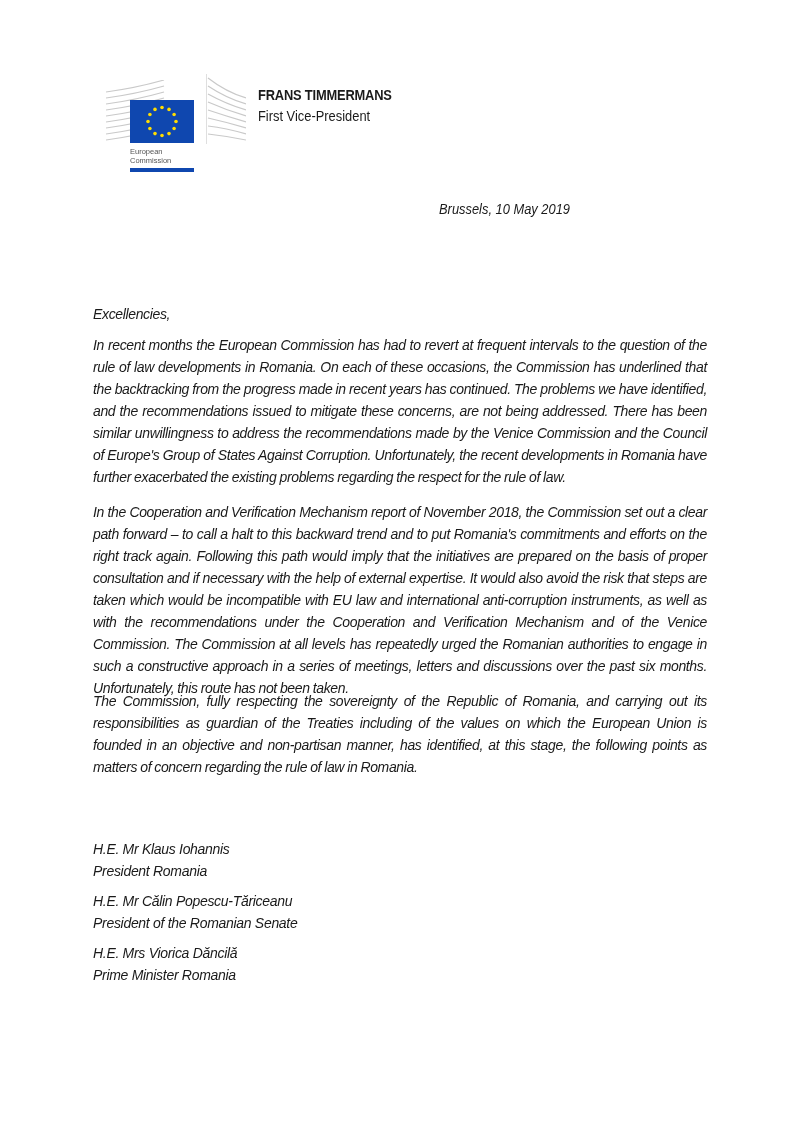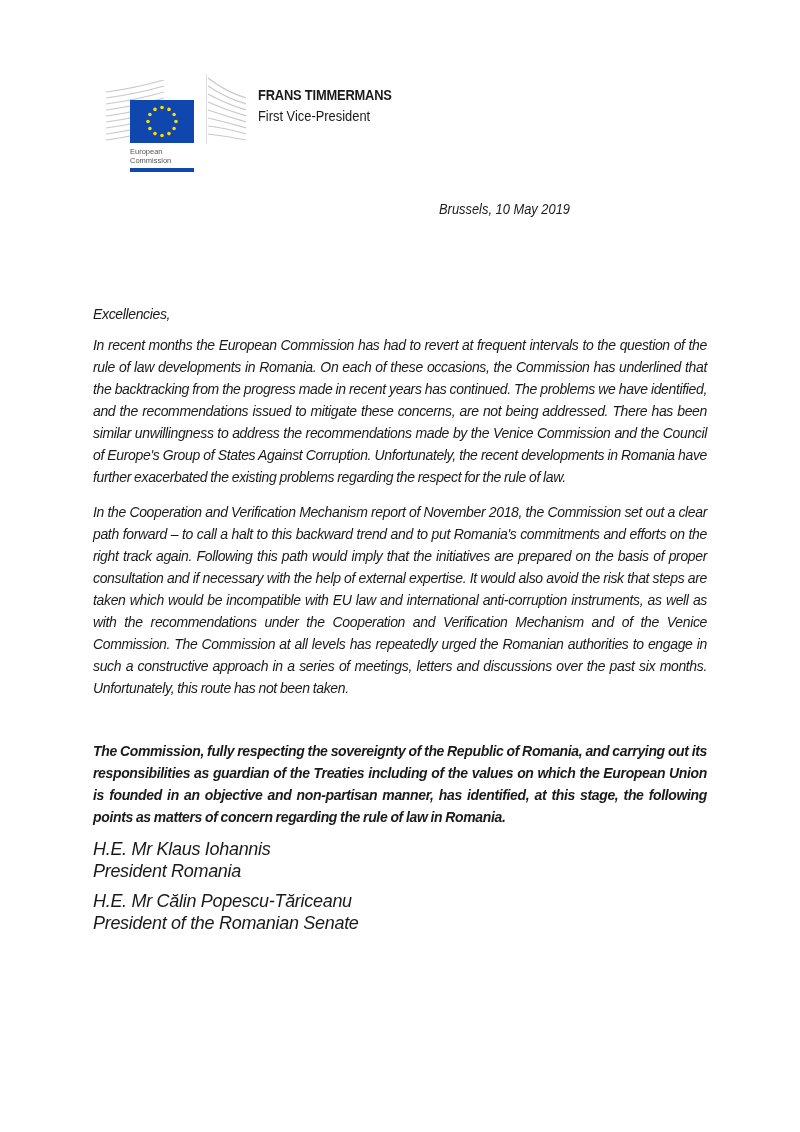--- a/index.html
+++ b/index.html
@@ -94,26 +94,26 @@
       font-size: 14px;
       line-height: 22px;
       font-style: italic;
       text-align: justify;
       letter-spacing: -0.35px;
       word-spacing: -0.5px;
     }
     .salutation { top: 303px; }
     .p1 { top: 334px; }
     .p2 { top: 501px; }
-    .p3 { top: 740px; font-weight: bold; }
+    .p3 { top: 690px; }
     .recipients {
       position: absolute;
       left: 93px;
       top: 838px;
-      font-size: 18px;
+      font-size: 14px;
       font-style: italic;
       line-height: 22px;
       letter-spacing: -0.3px;
     }
     .recipient {
       margin-bottom: 8px;
     }
     .recipient div { white-space: nowrap; }
   </style>
 </head>
@@ -183,13 +183,17 @@
 
 <div class="recipients">
   <div class="recipient">
     <div>H.E. Mr Klaus Iohannis</div>
     <div>President Romania</div>
   </div>
   <div class="recipient">
     <div>H.E. Mr Călin Popescu-Tăriceanu</div>
     <div>President of the Romanian Senate</div>
   </div>
+  <div class="recipient">
+    <div>H.E. Mrs Viorica Dăncilă</div>
+    <div>Prime Minister Romania</div>
+  </div>
 </div>
 
 </body></html>

